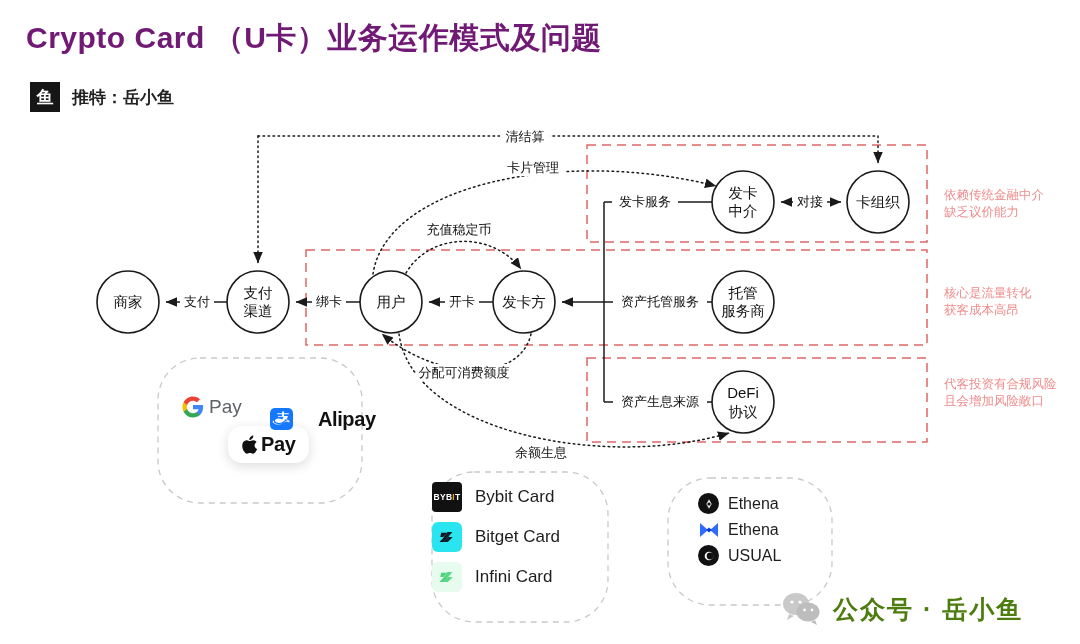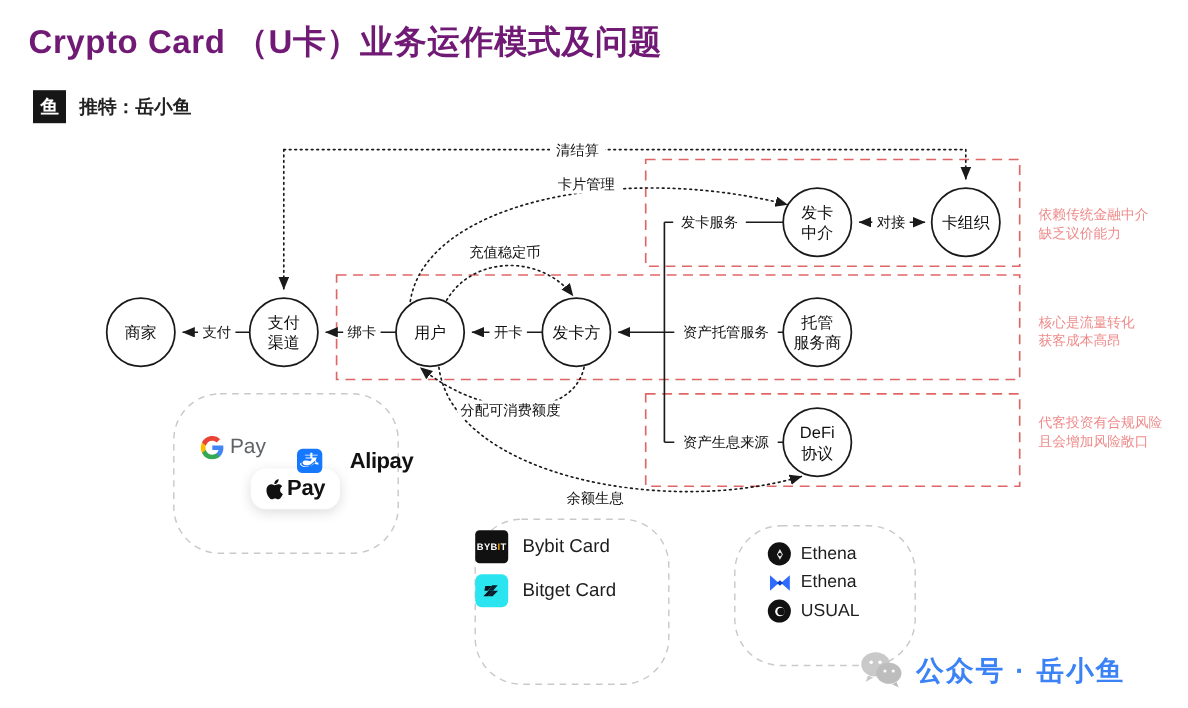--- a/index.html
+++ b/index.html
@@ -54,21 +54,21 @@
 
   #card-group{left:432px;top:472px;}
   #card-group .logo-row{margin:10px 0;}
   #defi-group{left:686px;top:488px;}
   #defi-group .logo-row{margin:5px 12px;gap:9px;}
   #defi-group .logo-name{font-size:16px;}
 
   #watermark{
     position:absolute;left:782px;top:592px;
     display:flex;align-items:center;gap:11px;
-    color:#3b82f6;font-size:25px;font-weight:700;letter-spacing:2px;
+    color:#4d7c0f;font-size:25px;font-weight:700;letter-spacing:2px;
     white-space:nowrap;
   }
 </style>
 </head>
 <body>
 
 <div id="page-title">Crypto Card （U卡）业务运作模式及问题</div>
 
 <div id="byline">
   <div class="avatar">鱼</div>
@@ -237,20 +237,29 @@
     <span class="logo-name">Bybit Card</span>
   </div>
   <div class="logo-row">
     <div class="sq" style="background:#2ae5f0;">
       <svg width="20" height="20" viewBox="0 0 24 24">
         <path fill="#0b1220" d="M5 7h7l-4.5 5H13l-5 6H3l5.5-6H4z"></path>
         <path fill="#0b1220" d="M12.5 6h6l-5 6h5.5l-6 6h-5l5-6h-5z" opacity=".95"></path>
       </svg>
     </div>
     <span class="logo-name">Bitget Card</span>
+  </div>
+  <div class="logo-row">
+    <div class="sq" style="background:#e7fbee;">
+      <svg width="20" height="20" viewBox="0 0 24 24">
+        <path fill="#4bd37b" d="M5 7h7l-4.5 5H13l-5 6H3l5.5-6H4z"></path>
+        <path fill="#4bd37b" d="M12.5 6h6l-5 6h5.5l-6 6h-5l5-6h-5z" opacity=".9"></path>
+      </svg>
+    </div>
+    <span class="logo-name">Infini Card</span>
   </div>
 </div>
 
 <div class="logo-group" id="defi-group">
   <div class="logo-row">
     <div class="rnd" style="background:#111;">
       <svg width="12" height="12" viewBox="0 0 12 12">
         <path fill="#fff" d="M6 1.2 3.3 6 6 10.8 8.7 6z" opacity=".9"></path>
         <circle cx="6" cy="6" r="1.6" fill="#111"></circle>
       </svg>

